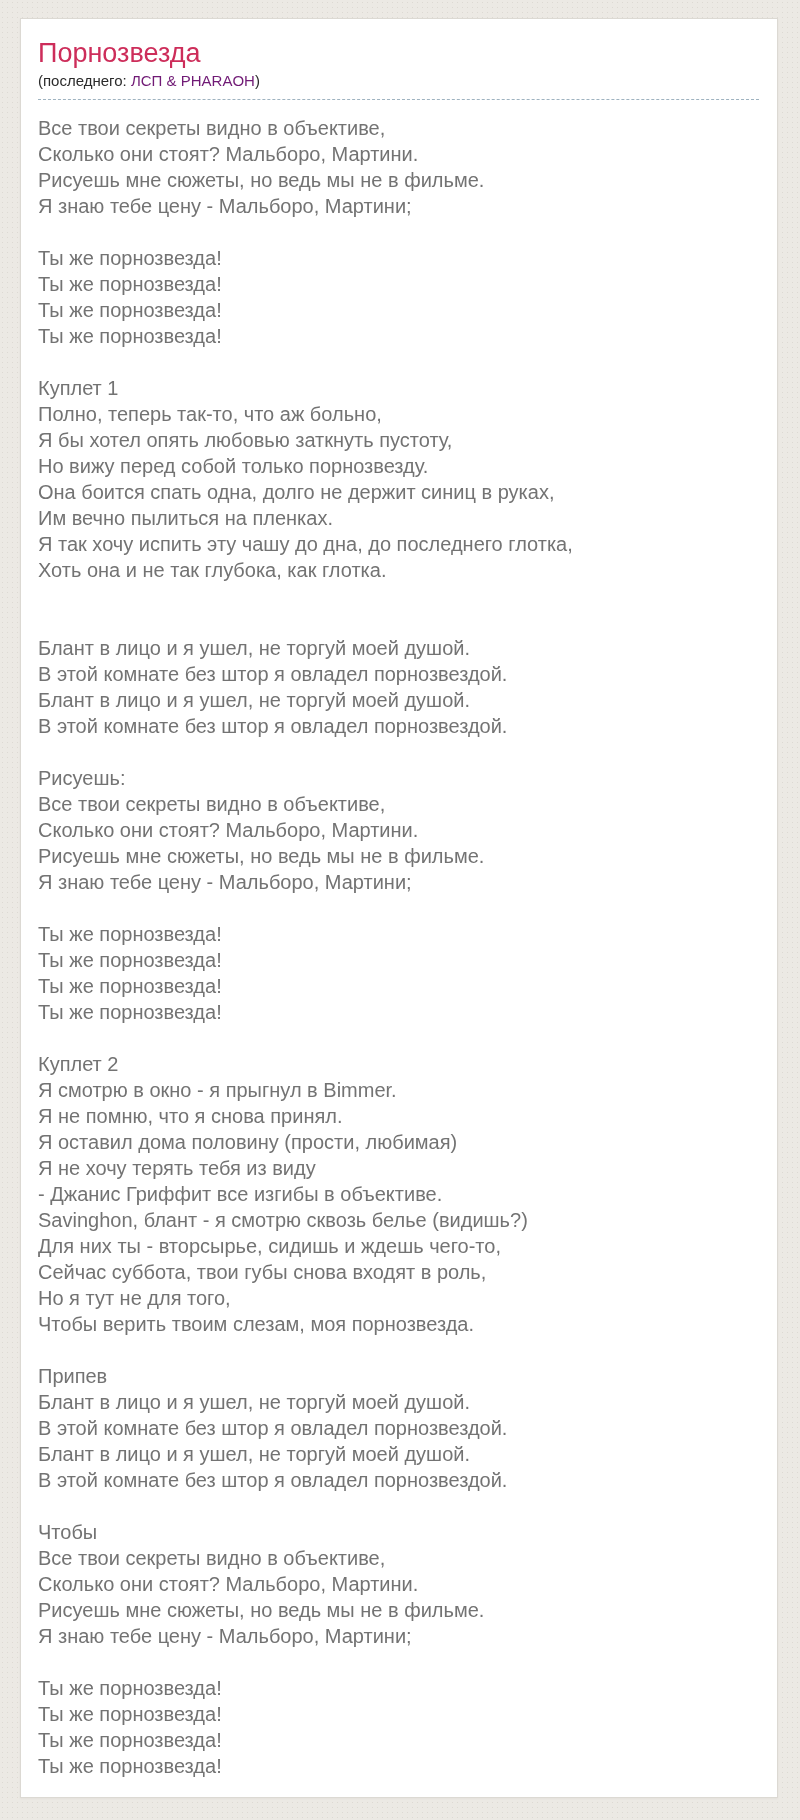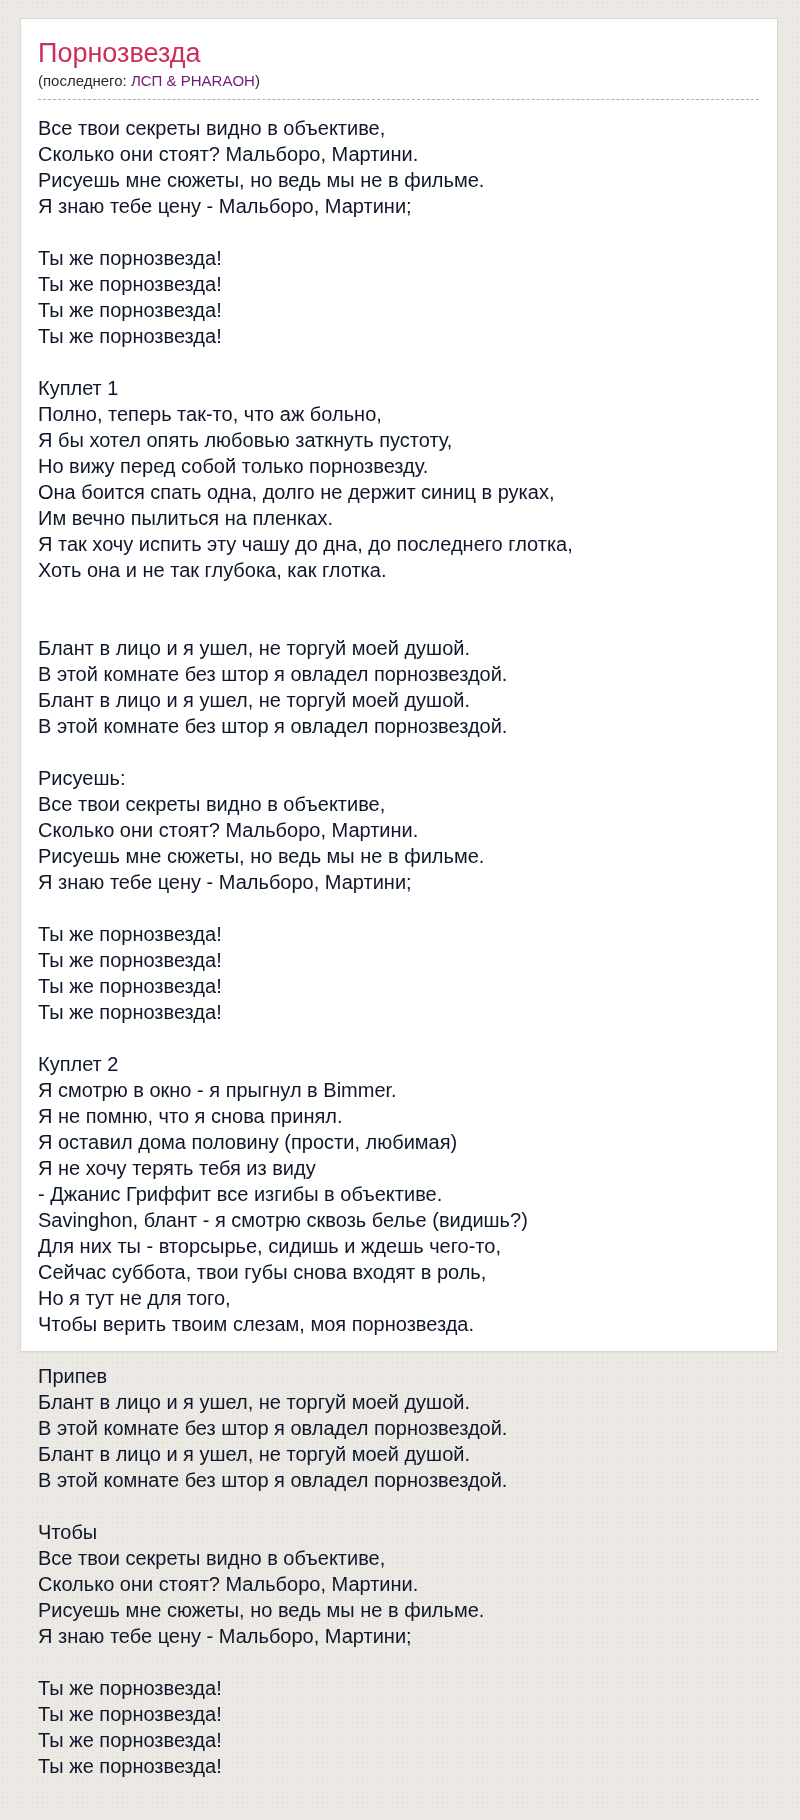--- a/index.html
+++ b/index.html
@@ -15,21 +15,21 @@
     background-color: #ece9e4;
     background-image: radial-gradient(circle, #ddd9d3 0.8px, rgba(0,0,0,0) 1px);
     background-size: 5px 5px;
     overflow: hidden;
   }
   .card {
     position: absolute;
     left: 20px;
     top: 18px;
     width: 758px;
-    height: 1334px;
+    height: 1780px;
     background: #ffffff;
     border: 1px solid #dcd9d3;
     box-shadow: 0 1px 2px rgba(0,0,0,0.04);
     padding: 19px 18px 14px 17px;
   }
   .song-header {
     border-bottom: 1px dashed #9fb3c0;
     padding-bottom: 9px;
   }
   .song-title {
@@ -46,21 +46,21 @@
   }
   .artist-link {
     color: #701a75;
     text-decoration: none;
     cursor: pointer;
   }
   .lyrics {
     margin-top: 15px;
     font-size: 20px;
     line-height: 26px;
-    color: #0f172a;
+    color: #737373;
   }
   .stanza {
     margin: 0 0 26px 0;
   }
   .stanza:last-child {
     margin-bottom: 0;
   }
 </style>
 </head>
 <body>

